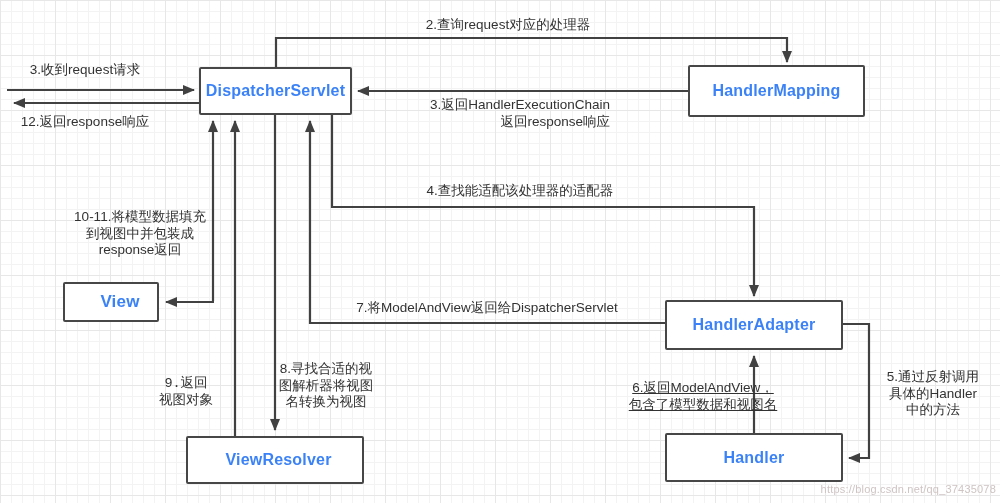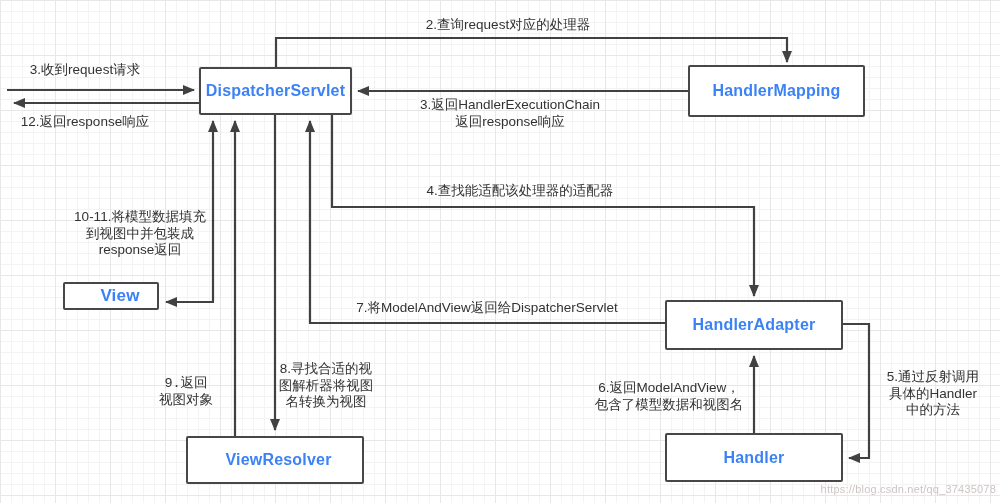--- a/index.html
+++ b/index.html
@@ -18,35 +18,35 @@
   }
   svg.wires{position:absolute;left:0;top:0;z-index:1;}
   .node{
     position:absolute;z-index:2;box-sizing:border-box;
     display:flex;align-items:center;justify-content:center;
     background:#fff;border:2px solid #474747;border-radius:2px;
     font-weight:bold;font-size:16px;color:#3b82f6;letter-spacing:.2px;
   }
   #n-ds  {left:199px;top:67px; width:153px;height:48px;}
   #n-hm  {left:688px;top:65px; width:177px;height:52px;}
-  #n-view{left:63px; top:282px;width:96px; height:28px;font-size:17px;padding-left:18px;}
+  #n-view{left:63px; top:282px;width:96px; height:40px;font-size:17px;padding-left:18px;}
   #n-vr  {left:186px;top:436px;width:178px;height:48px;padding-left:7px;}
   #n-ha  {left:665px;top:300px;width:178px;height:50px;}
   #n-h   {left:665px;top:433px;width:178px;height:49px;text-align:right;}
   .lbl{
     position:absolute;z-index:2;
     font-size:13.5px;line-height:16.5px;color:#323232;text-align:center;
   }
   .lbl span{display:block;}
   #l1 {left:20px; top:62px; width:130px;}
   #l2 {left:416px;top:17px; width:184px;}
-  #l3 {left:410px;top:97px; width:200px;}
+  #l3 {left:410px;top:97px; width:200px;text-align:right;}
   #l4 {left:412px;top:183px;width:216px;}
   #l5 {left:876px;top:369px;width:114px;}
-  #l6 {left:582px;top:380px;width:174px;}
+  #l6 {left:616px;top:380px;width:174px;text-decoration:underline;}
   #l7 {left:338px;top:300px;width:298px;}
   #l8 {left:269px;top:361px;width:114px;}
   #l9 {left:148px;top:376px;width:76px;font-family:Liberation Mono, monospace;}
   #l10{left:62px; top:209px;width:156px;}
   #l12{left:8px;  top:114px;width:154px;}
   #wm{
     position:absolute;z-index:2;left:806px;top:483px;width:190px;
     font-size:11px;color:#cfc4c4;text-align:right;letter-spacing:.2px;
   }
 </style>

